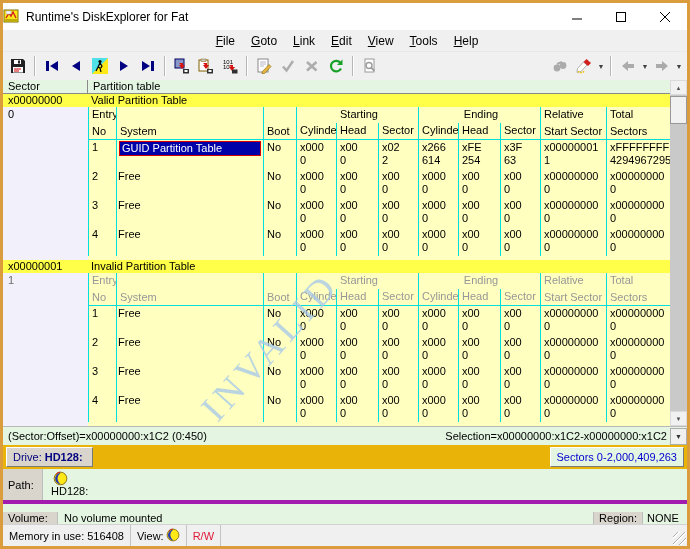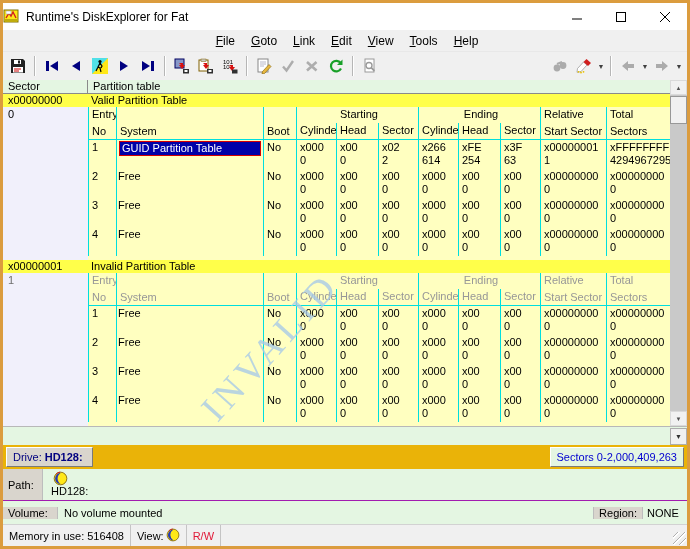--- a/index.html
+++ b/index.html
@@ -80,21 +80,21 @@
   .range-panel { margin-left:auto; color:#0000D0; background:#E4F6E2; }
 
   .pathbar { flex:0 0 31px; background:#E4F6E2; display:flex; }
   .bar-label { background:#D9D5CD; display:flex; align-items:center; padding:0 5px;
                border-right:1px solid #BDBDBD; }
   .pathbar .bar-label { width:40px; }
   .path-content { flex:1; position:relative; }
   .path-icon { position:absolute; left:10px; top:2px; }
   .path-value { position:absolute; left:8px; top:16px; }
 
-  .volumebar { flex:0 0 24px; background:#E4F6E2; display:flex; align-items:center; border-top:1px solid #a21caf; }
+  .volumebar { flex:0 0 24px; background:#E4F6E2; display:flex; align-items:flex-end; border-top:4px solid #a21caf; }
   .volumebar .bar-label { width:55px; }
   .vol-value { flex:1; display:flex; align-items:center; padding-left:6px; }
   .region-label { background:#D9D5CD; display:flex; align-items:center; padding:0 5px;
                   border-left:1px solid #BDBDBD; border-right:1px solid #BDBDBD; }
   .region-value { width:44px; display:flex; align-items:center; padding-left:4px; }
 
   .statusbar { flex:1; min-height:20px; background:#F0F0F0; display:flex; align-items:stretch;
                border-top:1px solid #D2D2D2; position:relative; }
   .spanel { display:flex; align-items:center; padding:0 6px; border-right:1px solid #C4C4C4; }
   .spanel.mode { color:#E01838; }
@@ -470,21 +470,23 @@
       </div>
     <div class="scrollbar">
       <div class="scroll-btn">▲</div>
       <div class="scroll-thumb"></div>
       <div class="scroll-track"></div>
       <div class="scroll-btn">▼</div>
     </div>
   </div>
 
   <div class="inforow">
+    <span class="lefttext">(Sector:Offset)=x00000000:x1C2 (0:450)</span>
     <span class="rightwrap">
+      <span>Selection=x00000000:x1C2-x00000000:x1C2</span>
       <span class="combo-btn">▼</span>
     </span>
   </div>
 
   <div class="drivebar">
     <span class="panel-raised drive-panel">
       <span>Drive:</span>
       <span class="drive-name">HD128:</span>
     </span>
     <span class="panel-raised range-panel">Sectors 0-2,000,409,263</span>

